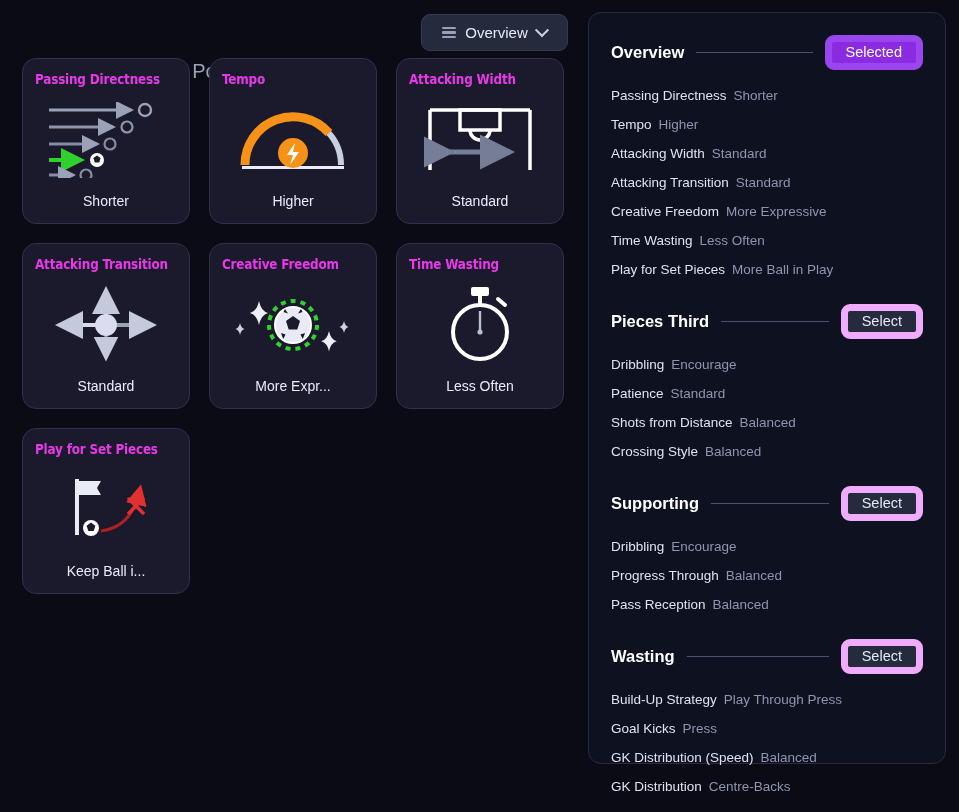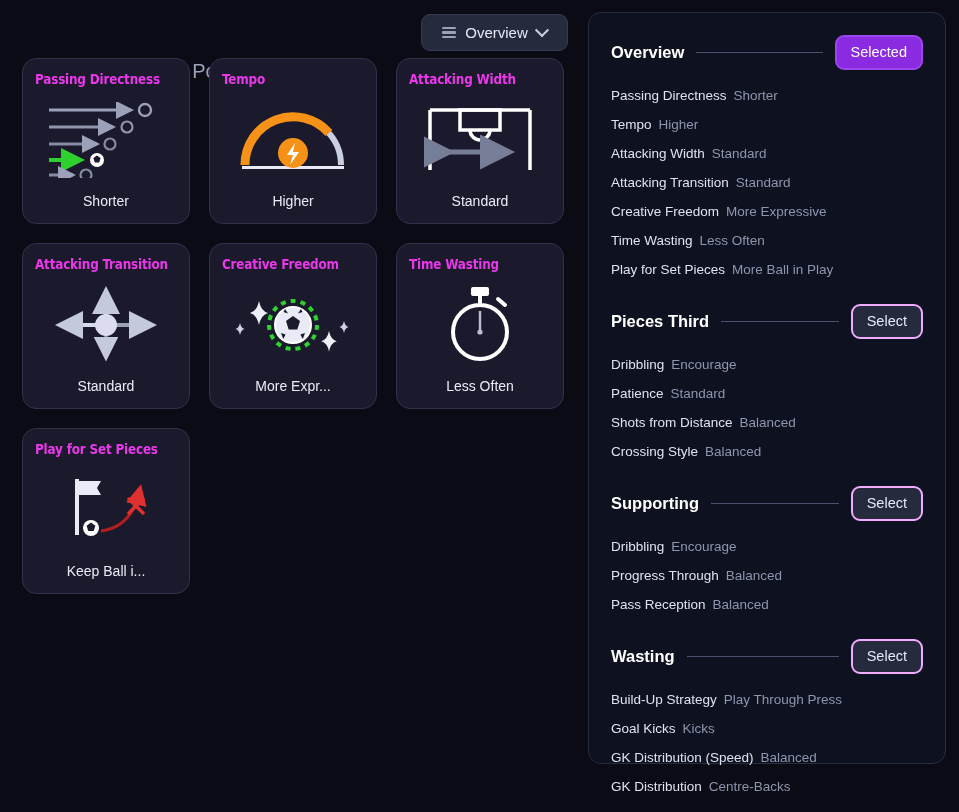--- a/index.html
+++ b/index.html
@@ -69,21 +69,21 @@
     border-radius: 13px;
     padding: 20px 22px;
   }
   .section { margin-bottom: 6px; }
   .section + .section { margin-top: 18px; }
   .section-head { display: flex; align-items: center; gap: 12px; height: 38px; }
   .section-title { font-size: 16.5px; font-weight: bold; color: #ffffff; white-space: nowrap; }
   .rule { flex: 1; height: 1px; background: #4a5170; }
   .sec-btn {
     min-width: 62px; height: 35px; padding: 0 14px;
-    border-radius: 9px; border: 2px solid #f0abfc; background: #252a3d;
+    border-radius: 9px; border: 7px solid #f0abfc; background: #252a3d;
     color: #e6e9f5; font-size: 14.5px; font-family: "Liberation Sans", sans-serif;
     display: flex; align-items: center; justify-content: center; cursor: pointer;
   }
   .sec-btn.selected { background: #8a2be2; border-color: #9a45ee; color: #ffffff; min-width: 88px; }
   .rows { margin-top: 10px; }
   .row { display: flex; align-items: baseline; gap: 7px; padding: 7px 0; }
   .row-label { font-size: 13.5px; color: #dfe3f0; white-space: nowrap; }
   .row-value { font-size: 13.5px; color: #8e95ad; white-space: nowrap; }
 </style>
 </head>
@@ -340,21 +340,21 @@
         <span class="rule"></span>
         <button class="sec-btn">Select</button>
       </div>
       <div class="rows">
         <div class="row">
           <span class="row-label">Build-Up Strategy</span>
           <span class="row-value">Play Through Press</span>
         </div>
         <div class="row">
           <span class="row-label">Goal Kicks</span>
-          <span class="row-value">Kicks</span>
+          <span class="row-value">Press</span>
         </div>
         <div class="row">
           <span class="row-label">GK Distribution (Speed)</span>
           <span class="row-value">Balanced</span>
         </div>
         <div class="row">
           <span class="row-label">GK Distribution</span>
           <span class="row-value">Centre-Backs</span>
         </div>
       </div>

